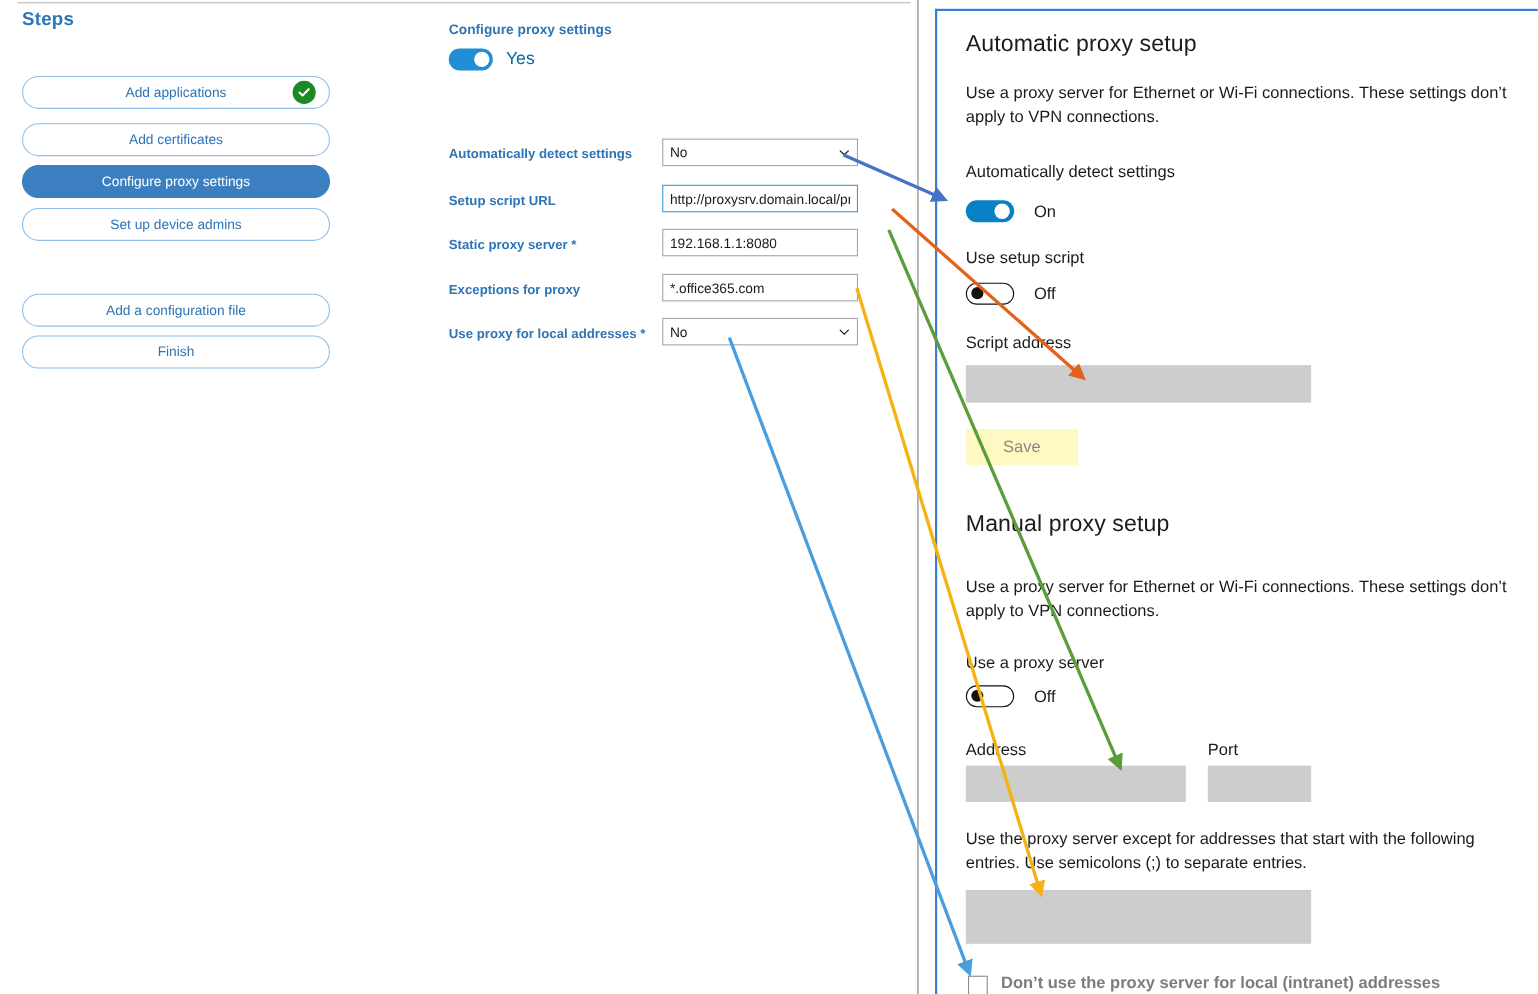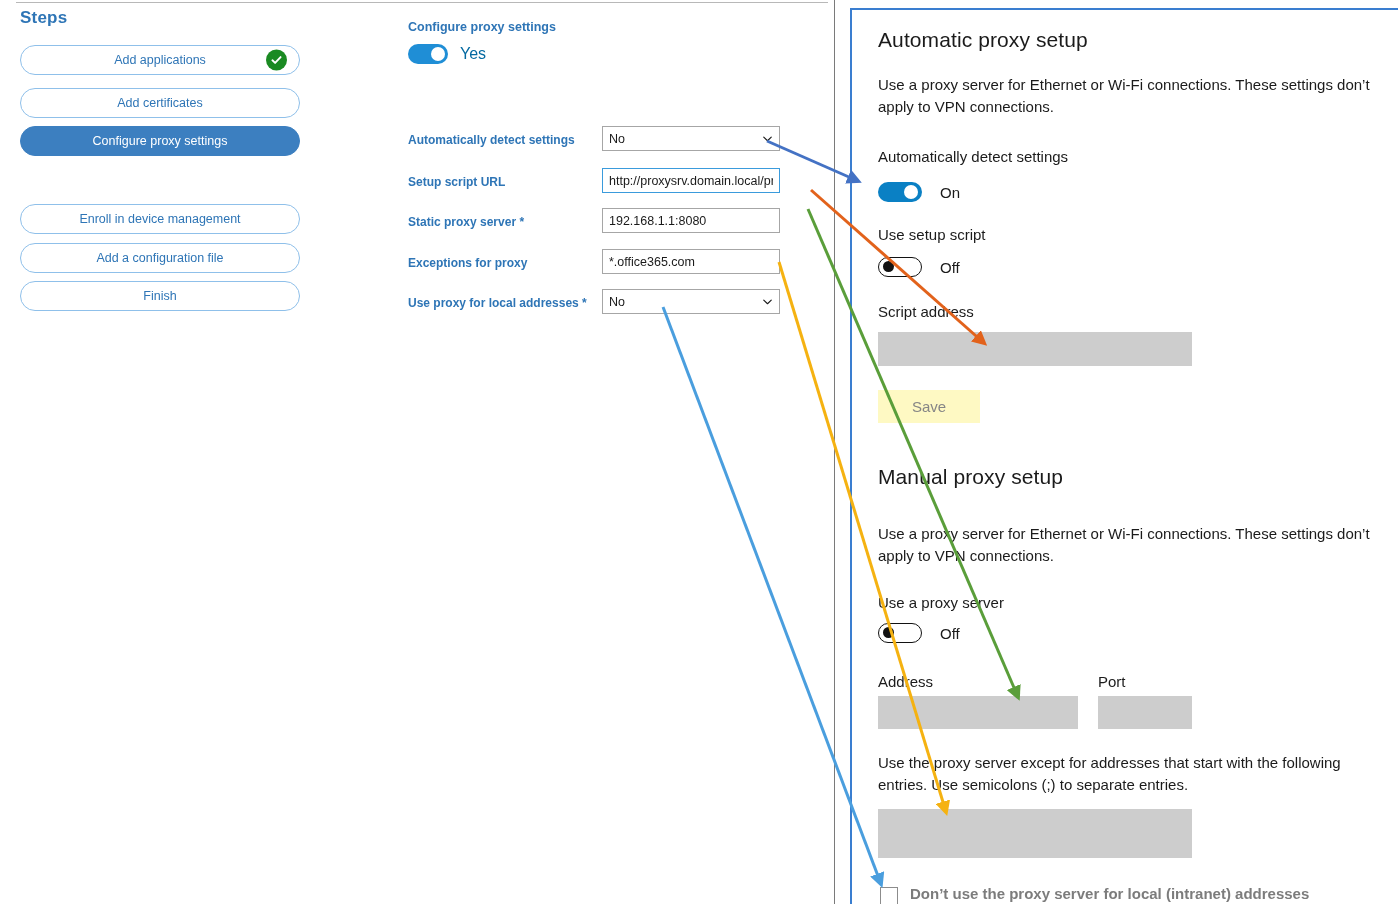--- a/index.html
+++ b/index.html
@@ -22,20 +22,21 @@
     position:absolute;left:20px;top:8px;
     font-size:17px;font-weight:bold;color:#2e75b6;letter-spacing:.2px;
   }
   .step{
     position:absolute;left:20px;width:280px;height:30px;
     border:1px solid #8fc0ea;border-radius:15px;
     background:#ffffff;
     display:flex;align-items:center;justify-content:center;
     font-size:12.5px;color:#2e75b6;
     box-sizing:border-box;
+    margin-top:24px;
   }
   .step.active{
     background:#3c7fc0;border-color:#3c7fc0;color:#ffffff;
   }
   .step-check{
     position:absolute;right:12px;top:50%;transform:translateY(-50%);
     width:21px;height:21px;border-radius:50%;
     background:#1a8a22;
     display:flex;align-items:center;justify-content:center;
   }
@@ -132,24 +133,24 @@
     </div>
 
     <div class="step" style="top:88px;">
       <span>Add certificates</span>
     </div>
 
     <div class="step active" style="top:126px;">
       <span>Configure proxy settings</span>
     </div>
 
-
-    <div class="step" style="top:204px;">
-      <span>Enroll in device management</span>
-    </div>
+    <div class="step" style="top:165px;">
+      <span>Set up device admins</span>
+    </div>
+
 
     <div class="step" style="top:243px;">
       <span>Add a configuration file</span>
     </div>
 
     <div class="step" style="top:281px;">
       <span>Finish</span>
     </div>
   </div>
 

